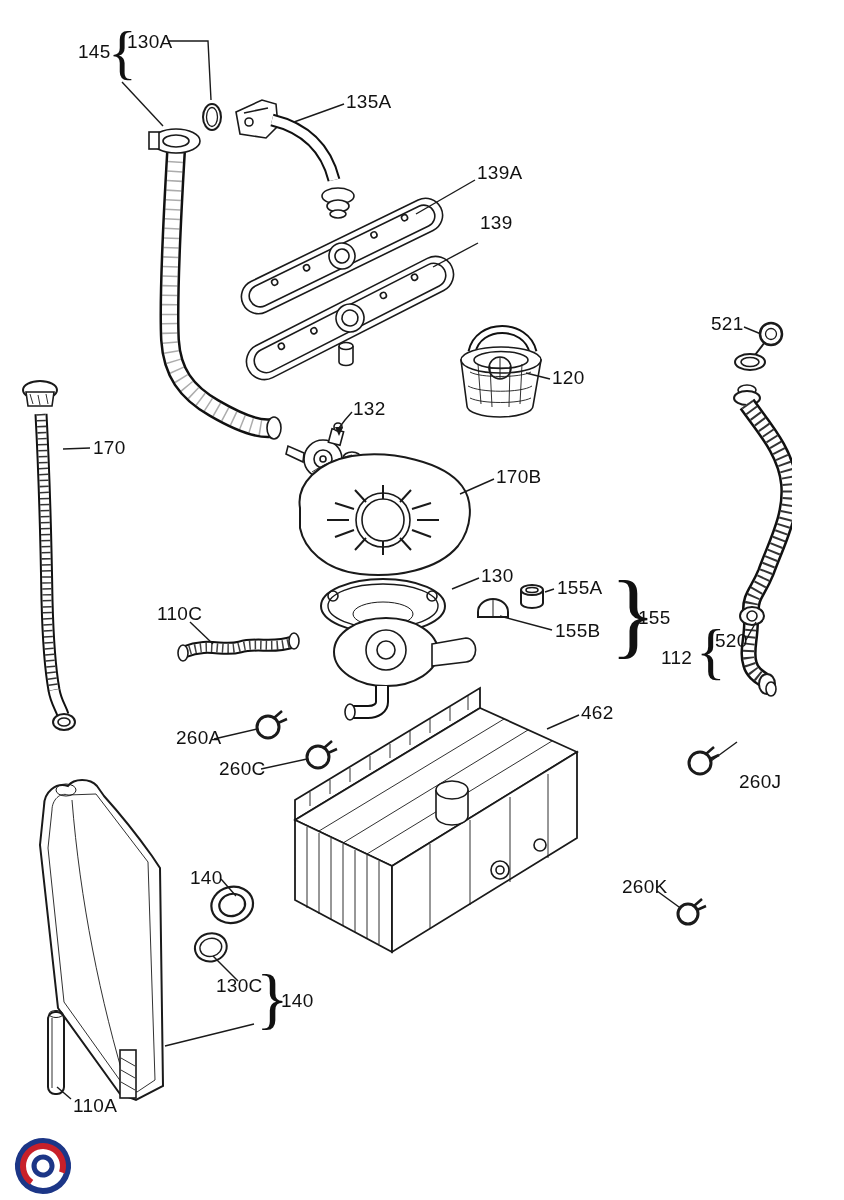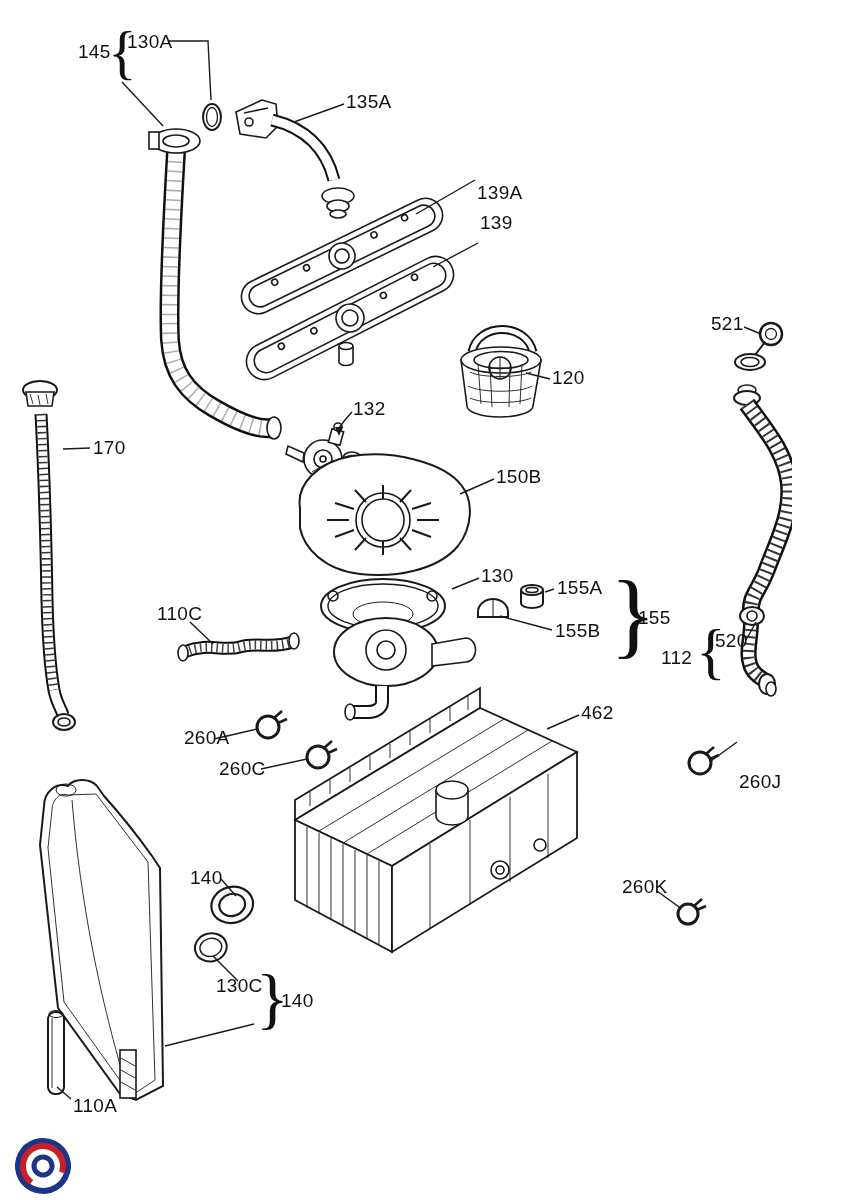--- a/index.html
+++ b/index.html
@@ -272,37 +272,37 @@
       <path d="M254,1024 L165,1046"></path>
       <path d="M71,1099 L57,1087"></path>
     </g>
   </g>
 </svg>
 
 <div class="lbl" style="left:78px;top:41px">145</div>
 <div class="brace" style="left:108px;top:22px;font-size:60px">{</div>
 <div class="lbl" style="left:127px;top:31px">130A</div>
 <div class="lbl" style="left:346px;top:91px">135A</div>
-<div class="lbl" style="left:477px;top:182px">139A</div>
+<div class="lbl" style="left:477px;top:162px">139A</div>
 <div class="lbl" style="left:480px;top:212px">139</div>
 <div class="lbl" style="left:711px;top:313px">521</div>
 <div class="lbl" style="left:552px;top:367px">120</div>
 <div class="lbl" style="left:93px;top:437px">170</div>
 <div class="lbl" style="left:353px;top:398px">132</div>
-<div class="lbl" style="left:496px;top:466px">150B</div>
+<div class="lbl" style="left:496px;top:466px">170B</div>
 <div class="lbl" style="left:481px;top:565px">130</div>
 <div class="lbl" style="left:557px;top:577px">155A</div>
 <div class="lbl" style="left:555px;top:620px">155B</div>
 <div class="brace" style="left:610px;top:566px;font-size:96px">}</div>
 <div class="lbl" style="left:638px;top:607px">155</div>
 <div class="lbl" style="left:157px;top:603px">110C</div>
 <div class="lbl" style="left:661px;top:647px">112</div>
 <div class="brace" style="left:696px;top:620px;font-size:62px">{</div>
 <div class="lbl" style="left:715px;top:630px">520</div>
-<div class="lbl" style="left:184px;top:727px">260A</div>
+<div class="lbl" style="left:176px;top:727px">260A</div>
 <div class="lbl" style="left:219px;top:758px">260C</div>
 <div class="lbl" style="left:581px;top:702px">462</div>
 <div class="lbl" style="left:739px;top:771px">260J</div>
 <div class="lbl" style="left:190px;top:867px">140</div>
 <div class="lbl" style="left:622px;top:876px">260K</div>
 <div class="lbl" style="left:216px;top:975px">130C</div>
 <div class="brace" style="left:256px;top:964px;font-size:68px">}</div>
 <div class="lbl" style="left:281px;top:990px">140</div>
 <div class="lbl" style="left:73px;top:1095px">110A</div>
 

